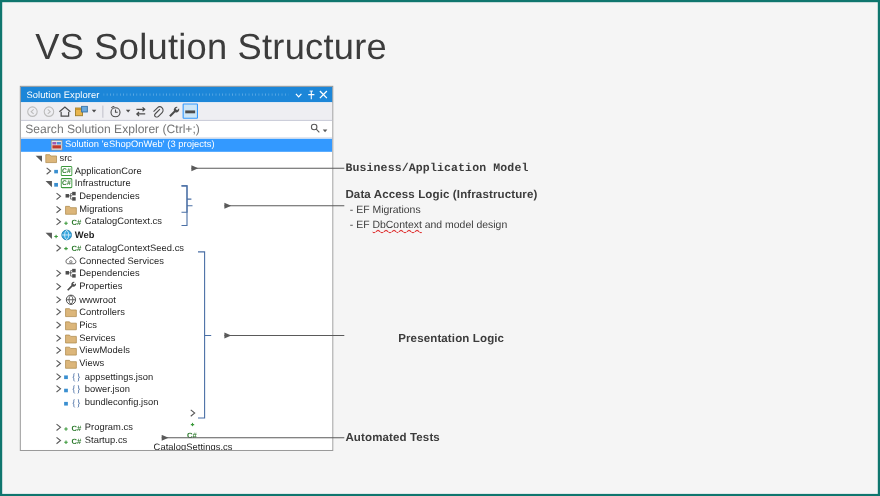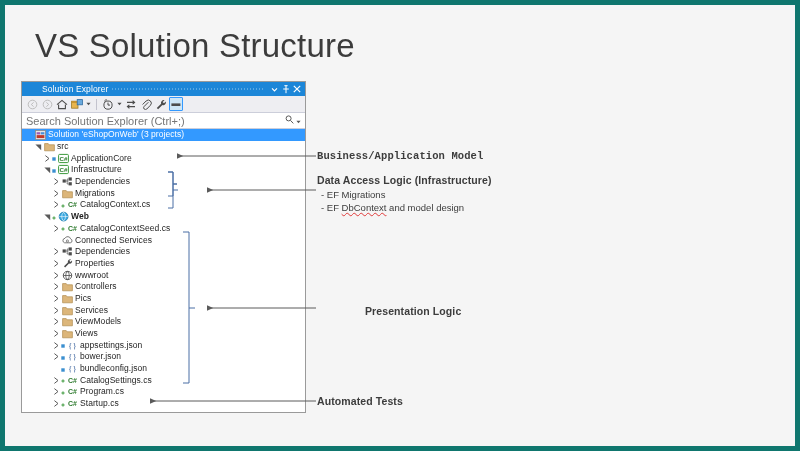--- a/index.html
+++ b/index.html
@@ -7,21 +7,21 @@
   body {
     width:800px; height:451px;
     background:#ffffff;
     font-family:"Liberation Sans", sans-serif;
     overflow:hidden;
   }
   #slide {
     position:relative;
     width:800px; height:451px;
     background:#f5f5f5;
-    border:5px solid #0f766e;
+    border:2px solid #0f766e;
     overflow:hidden;
   }
 
   
   #slide-title {
     position:absolute; left:30px; top:22px;
     font-size:33px; font-weight:400; color:#3c3c3c;
     letter-spacing:0.2px; white-space:nowrap;
     font-family:"Liberation Sans", sans-serif;
   }
@@ -33,21 +33,21 @@
     background:#ffffff;
     border:1px solid #9a9a9a;
     display:flex; flex-direction:column;
     font-size:9px;
   }
   .se-titlebar {
     height:14px; background:#1c86d8; color:#ffffff;
     display:flex; align-items:center;
     padding:0 3px 0 5px; font-size:8.5px; flex:0 0 auto;
   }
-  .se-title-text { font-weight:400; white-space:nowrap; letter-spacing:.1px;margin-left:15px;}
+  .se-title-text { font-weight:400; white-space:nowrap; letter-spacing:.1px;}
   .se-title-dots { flex:1 1 auto; height:100%;
     background-image:repeating-linear-gradient(to right,#5aa9e4 0 1px,transparent 1px 3px);
     background-position:0 6px; background-repeat:repeat-x; background-size:3px 2px;
     margin:0 4px; }
   .se-title-btn { width:11px; height:12px; display:flex; align-items:center;
     justify-content:center; color:#ffffff; }
   .se-title-btn svg { display:block; }
 
   .se-toolbar {
     height:17px; background:#eeeef2; border-bottom:1px solid #ccceda;
@@ -200,21 +200,21 @@
         </span>
         <span>
           <svg width="5" height="4" viewBox="0 0 5 4">
               <path d="M0.4 0.8 L2.5 3.2 L4.6 0.8" fill="#5a5a5a"></path>
             </svg>
         </span>
       </span>
     </div>
 
     <div class="se-tree" id="tree-container">
-        <div class="tree-row root" style="padding-left: 3px;">
+        <div class="tree-row root" style="padding-left: 17px;">
           <span class="tw-expander"></span>
           <span class="tw-icon">
             <svg width="11" height="11" viewBox="0 0 11 11">
               <rect x="0.5" y="1.5" width="10" height="9" fill="#e8e8e8" stroke="#8a8a8a" stroke-width=".8"></rect>
               <path d="M1.6 3.2 h3.6 v2.2 h-3.6z" fill="#9b59b6"></path>
               <path d="M5.8 3.2 h3.6 v2.2 h-3.6z" fill="#4a90d9"></path>
               <path d="M1.6 6.1 h7.8 v3 h-7.8z" fill="#c0392b"></path>
             </svg>
           </span>
           <span class="tw-label">Solution 'eShopOnWeb' (3 projects)</span>
@@ -499,21 +499,21 @@
           <span class="tw-badge" style="display:inline-block;width:5px;min-width:5px;"><svg width="4" height="4" viewBox="0 0 4 4">
               <rect x="0.3" y="0.3" width="3.4" height="3.4" fill="#3a8fd0"></rect>
             </svg></span>
           <span class="tw-icon">
             <svg width="11" height="11" viewBox="0 0 11 11">
               <text x="5.4" y="8.8" font-size="9" font-family="Liberation Serif, serif" fill="#4a6fa5" text-anchor="middle">{}</text>
             </svg>
           </span>
           <span class="tw-label">bundleconfig.json</span>
         </div>
-        <div class="tree-row" style="padding-left: 30px;">
+        <div class="tree-row" style="padding-left: 30px; flex-direction: column;">
           <span class="tw-expander">
             <svg width="9" height="9" viewBox="0 0 9 9">
               <path d="M2.4 1.6 L6 4.5 L2.4 7.4" fill="none" stroke="#5a5a5a" stroke-width="1"></path>
             </svg>
           </span>
           <span class="tw-badge" style="display:inline-block;width:5px;min-width:5px;"><svg width="4" height="4" viewBox="0 0 4 4">
               <path d="M2 0.4 V3.6 M0.4 2 H3.6" stroke="#3c9a3c" stroke-width="1"></path>
             </svg></span>
           <span class="tw-icon">
             <svg width="11" height="11" viewBox="0 0 11 11">

